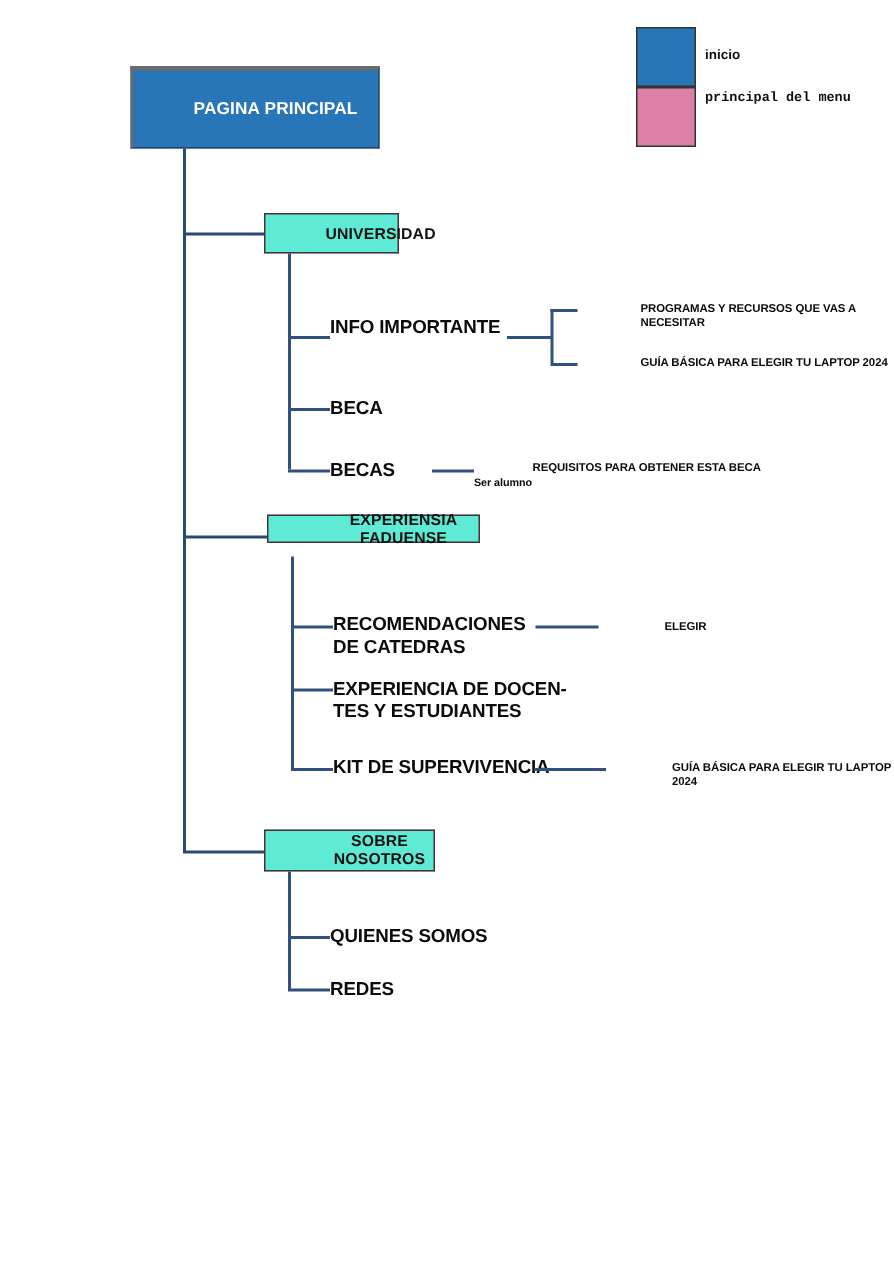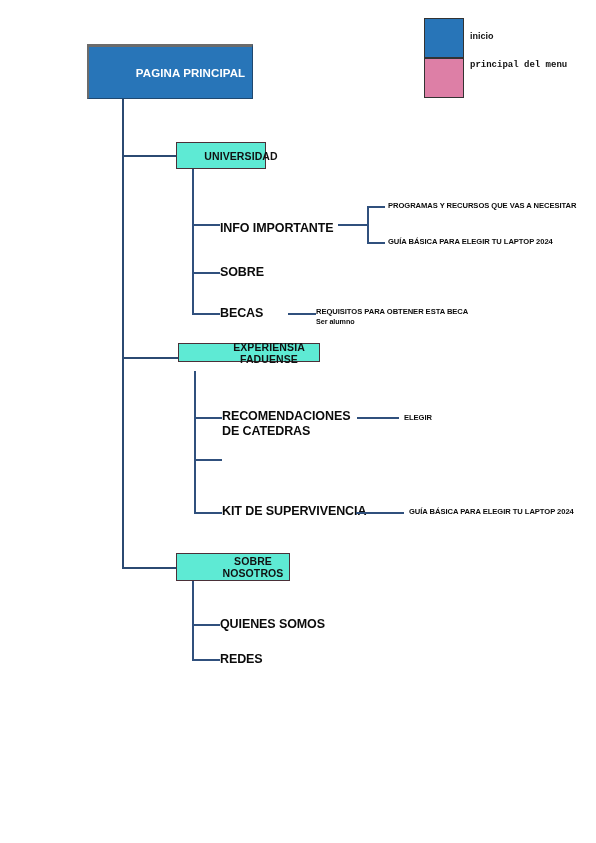--- a/index.html
+++ b/index.html
@@ -26,21 +26,21 @@
   .vline { width: 2px; }
   .hline { height: 2px; }
   .thin-v { width: 1.5px; background: #30507d; }
   .thin-h { height: 1.5px; background: #30507d; }
 
   
   .node-box {
     position: absolute;
     display: flex;
     align-items: center;
-    justify-content: center;
+    justify-content: flex-start;
     text-align: center;
     letter-spacing: .1px;
     padding-left: 40px;
   }
   .node-root {
     background: #2875B8;
     border: 1px solid #20486f;
     border-top: 3px solid #6b6b6b;
     border-left: 2px solid #6b6b6b;
     color: #ffffff;
@@ -57,21 +57,21 @@
 
   
   .label {
     position: absolute;
     color: #0b0b0b;
     font-weight: bold;
     line-height: 1.18;
     white-space: pre-line;
   }
   .label-l2 { font-size: 12.5px; letter-spacing: -0.1px; }
-  .label-l3 { font-size: 7.6px; letter-spacing: -0.05px; }
+  .label-l3 { font-size: 7.6px; letter-spacing: -0.05px; margin-left: 39px; }
   .label-l3b { font-size: 7.2px; letter-spacing: -0.05px; }
 
   
   .legend-swatch {
     position: absolute;
     width: 40px; height: 40px;
     border: 1px solid #333333;
   }
   .legend-blue { background: #2875B8; }
   .legend-pink { background: #DD7FA6; }
@@ -100,31 +100,31 @@
   <div class="vline" style="left:122px; top:99px; width:2px; height:469px;"></div>
 
   <div class="hline" style="left:122px; top:155px; width:54px;"></div>
   <div class="node-box node-section" style="left:176px; top:142px; width:90px; height:27px;">
     <span>UNIVERSIDAD</span>
   </div>
 
   <div class="vline thin-v" style="left:192px; top:169px; height:144px;"></div>
 
   <div class="hline thin-h" style="left:192px; top:224px; width:28px;"></div>
-  <div class="label label-l2" style="left:220px; top:221px;">INFO IMPORTANTE</div>
+  <div class="label label-l2" style="left:220px; top:211px;">INFO IMPORTANTE</div>
 
   <div class="hline thin-h" style="left:338px; top:224px; width:30px;"></div>
   <div class="vline thin-v" style="left:367px; top:206px; height:36px;"></div>
   <div class="hline thin-h" style="left:367px; top:206px; width:18px;"></div>
   <div class="label label-l3" style="left:388px; top:202px;">PROGRAMAS Y RECURSOS QUE VAS A NECESITAR</div>
   <div class="hline thin-h" style="left:367px; top:242px; width:18px;"></div>
   <div class="label label-l3" style="left:388px; top:238px;">GUÍA BÁSICA PARA ELEGIR TU LAPTOP 2024</div>
 
   <div class="hline thin-h" style="left:192px; top:272px; width:28px;"></div>
-  <div class="label label-l2" style="left:220px; top:265px;">SOBRE</div>
+  <div class="label label-l2" style="left:220px; top:265px;">BECA</div>
 
   <div class="hline thin-h" style="left:192px; top:313px; width:28px;"></div>
   <div class="label label-l2" style="left:220px; top:306px;">BECAS</div>
   <div class="hline thin-h" style="left:288px; top:313px; width:28px;"></div>
   <div class="label label-l3" style="left:316px; top:308px;">REQUISITOS PARA OBTENER ESTA BECA</div>
   <div class="label label-l3b" style="left:316px; top:318px;">Ser alumno</div>
 
   <div class="hline" style="left:122px; top:357px; width:56px;"></div>
   <div class="node-box node-section" style="left:178px; top:343px; width:142px; height:19px;">
     <span>EXPERIENSIA FADUENSE</span>
@@ -132,20 +132,22 @@
 
   <div class="vline thin-v" style="left:194px; top:371px; height:142px;"></div>
 
   <div class="hline thin-h" style="left:194px; top:417px; width:28px;"></div>
   <div class="label label-l2" style="left:222px; top:409px;">RECOMENDACIONES
 DE CATEDRAS</div>
   <div class="hline thin-h" style="left:357px; top:417px; width:42px;"></div>
   <div class="label label-l3" style="left:404px; top:414px;">ELEGIR</div>
 
   <div class="hline thin-h" style="left:194px; top:459px; width:28px;"></div>
+  <div class="label label-l2" style="left:222px; top:452px;">EXPERIENCIA DE DOCEN-
+TES Y ESTUDIANTES</div>
 
   <div class="hline thin-h" style="left:194px; top:512px; width:28px;"></div>
   <div class="label label-l2" style="left:222px; top:504px;">KIT DE SUPERVIVENCIA</div>
   <div class="hline thin-h" style="left:356px; top:512px; width:48px;"></div>
   <div class="label label-l3" style="left:409px; top:508px;">GUÍA BÁSICA PARA ELEGIR TU LAPTOP 2024</div>
 
   <div class="hline" style="left:122px; top:567px; width:54px;"></div>
   <div class="node-box node-section" style="left:176px; top:553px; width:114px; height:28px;">
     <span>SOBRE NOSOTROS</span>
   </div>

